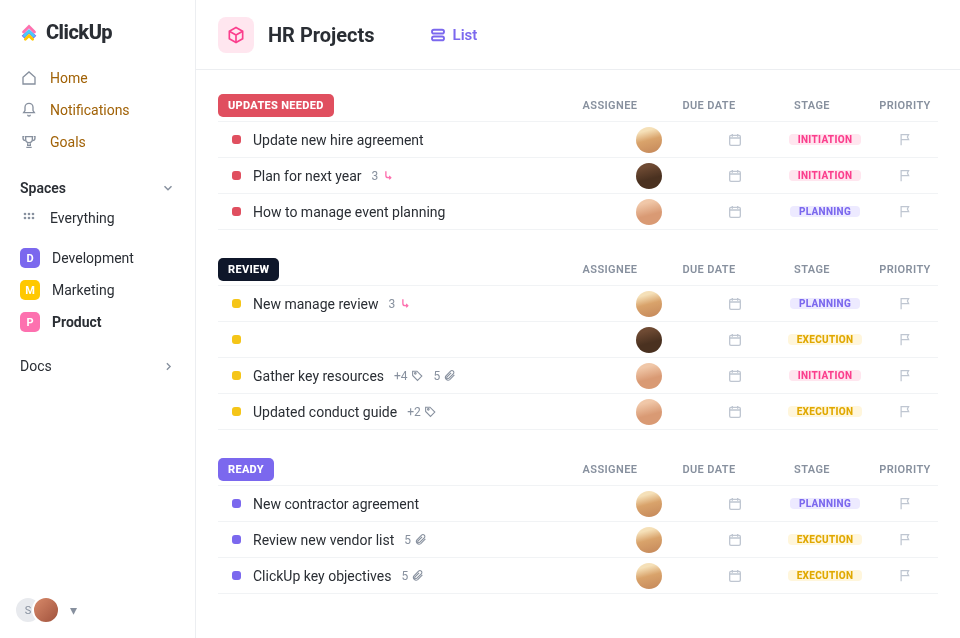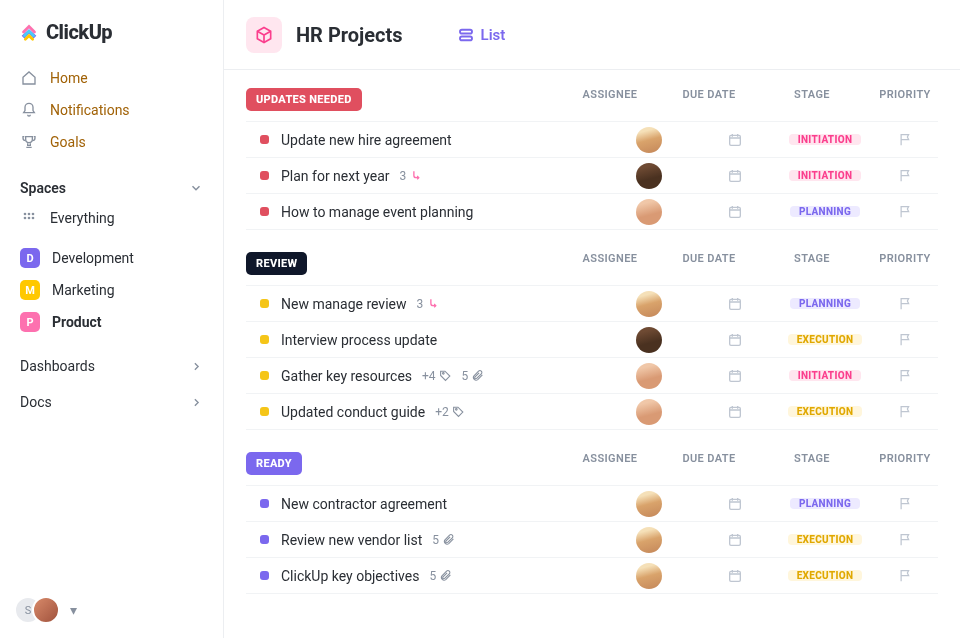--- a/index.html
+++ b/index.html
@@ -8,21 +8,21 @@
     background: #ffffff;
     width: 960px;
     height: 638px;
     overflow: hidden;
     color: #2a2e34;
     display: flex;
   }
 
   
   .sidebar {
-    width: 224px;
+    width: 196px;
     height: 638px;
     border-right: 1px solid #eceef1;
     padding: 20px 14px 12px 14px;
     display: flex;
     flex-direction: column;
     position: relative;
   }
   .logo-row {
     display: flex;
     align-items: center;
@@ -166,21 +166,21 @@
   }
   .view-switch .ico { color:#7b68ee; }
 
   .content {
     padding: 18px 22px 0 22px;
     overflow:auto;
   }
   .group { margin-bottom: 22px; }
   .group-head {
     display:flex;
-    align-items:flex-start;
+    align-items:center;
     height:34px;
   }
   .status-pill {
     font-size:11px;
     font-weight:800;
     letter-spacing:0.3px;
     padding: 5px 10px;
     border-radius:5px;
     color:#fff;
   }
@@ -326,28 +326,20 @@
       <div class="space-item">
         <div class="badge" style="background: rgb(255, 200, 0);">M</div>
         <span>Marketing</span>
       </div>
       <div class="space-item active">
         <div class="badge" style="background: rgb(253, 113, 175);">P</div>
         <span>Product</span>
       </div>
     </div>
 
-  <div class="sub-section">
-    <span>Dashboards</span>
-    <span class="chev">
-      <svg width="13" height="13" viewBox="0 0 24 24" fill="none" stroke="currentColor" stroke-width="2.5">
-          <path d="M9 6l6 6-6 6"></path>
-        </svg>
-    </span>
-  </div>
   <div class="sub-section">
     <span>Docs</span>
     <span class="chev">
       <svg width="13" height="13" viewBox="0 0 24 24" fill="none" stroke="currentColor" stroke-width="2.5">
           <path d="M9 6l6 6-6 6"></path>
         </svg>
     </span>
   </div>
 
   <div class="user-bubble">
@@ -525,21 +517,20 @@
           <div class="cell priority">
             <span>
               <svg width="15" height="15" viewBox="0 0 24 24" fill="none" stroke="currentColor" stroke-width="2">
                 <path d="M5 21V4h12l-2 4 2 4H5"></path>
               </svg>
             </span>
           </div>
         </div>
         <div class="task-row">
           <span class="dot" style="background: rgb(245, 197, 24);"></span>
-          <span class="title">Interview process update</span>
           <span class="task-meta"></span>
           <span class="spacer"></span>
           <div class="cell assignee">
             <div class="avatar m1"></div>
           </div>
           <div class="cell due">
             <span>
               <svg width="16" height="16" viewBox="0 0 24 24" fill="none" stroke="currentColor" stroke-width="2">
                 <rect x="4" y="5" width="16" height="15" rx="2"></rect>
                 <path d="M4 9h16M8 3v4M16 3v4"></path>

